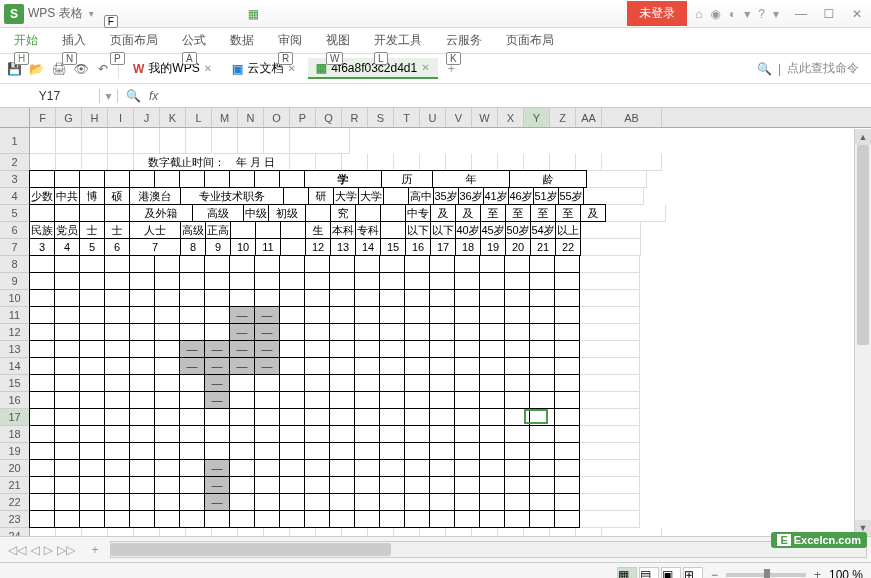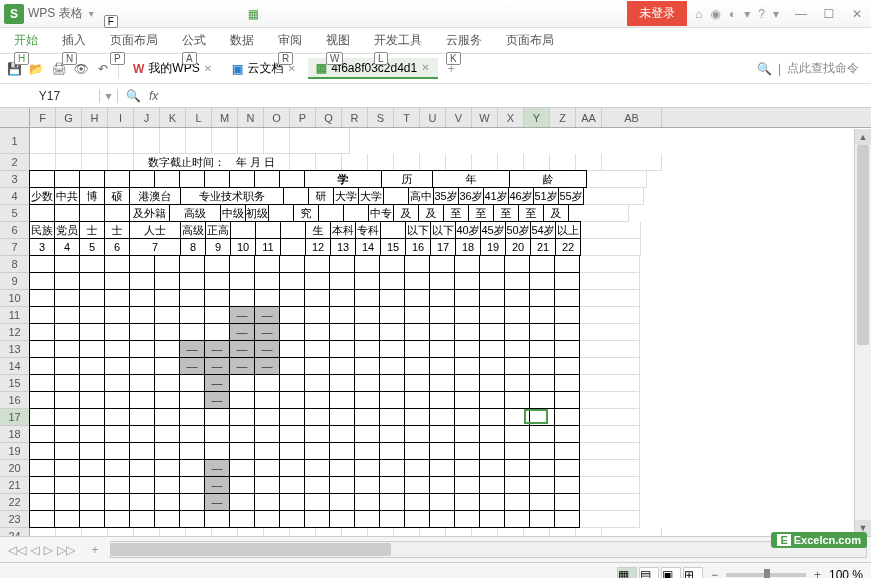--- a/index.html
+++ b/index.html
@@ -295,24 +295,24 @@
           <div class="cell bordered" style="width: 26px;">46岁</div>
           <div class="cell bordered" style="width: 26px;">51岁</div>
           <div class="cell bordered" style="width: 26px;">55岁</div>
           <div class="cell" style="width: 60px;"></div>
         </div>
         <div class="cell-row">
           <div class="cell bordered" style="width: 26px;"></div>
           <div class="cell bordered" style="width: 26px;"></div>
           <div class="cell bordered" style="width: 26px;"></div>
           <div class="cell bordered" style="width: 26px;"></div>
-          <div class="cell bordered" style="width: 41px;">及外籍</div>
+          <div class="cell bordered" style="width: 64px;">及外籍</div>
           <div class="cell bordered" style="width: 52px;">高级</div>
           <div class="cell bordered" style="width: 26px;">中级</div>
-          <div class="cell bordered" style="width: 24px;">初级</div>
+          <div class="cell bordered" style="width: 38px;">初级</div>
           <div class="cell bordered" style="width: 26px;"></div>
           <div class="cell bordered" style="width: 26px;">究</div>
           <div class="cell bordered" style="width: 26px;"></div>
           <div class="cell bordered" style="width: 26px;"></div>
           <div class="cell bordered" style="width: 26px;">中专</div>
           <div class="cell bordered" style="width: 26px;">及</div>
           <div class="cell bordered" style="width: 26px;">及</div>
           <div class="cell bordered" style="width: 26px;">至</div>
           <div class="cell bordered" style="width: 26px;">至</div>
           <div class="cell bordered" style="width: 26px;">至</div>

